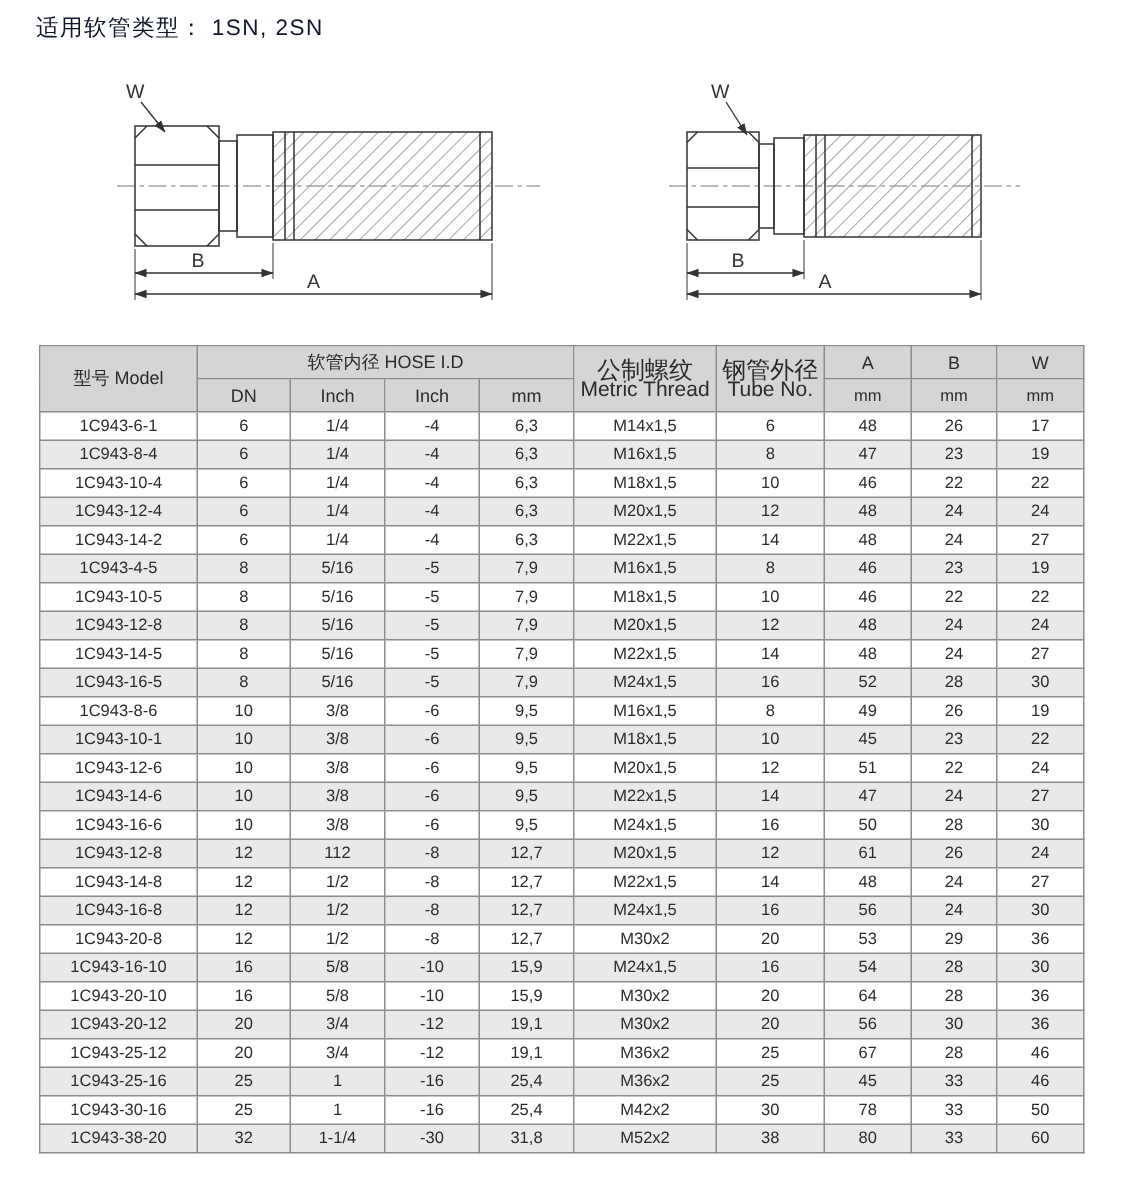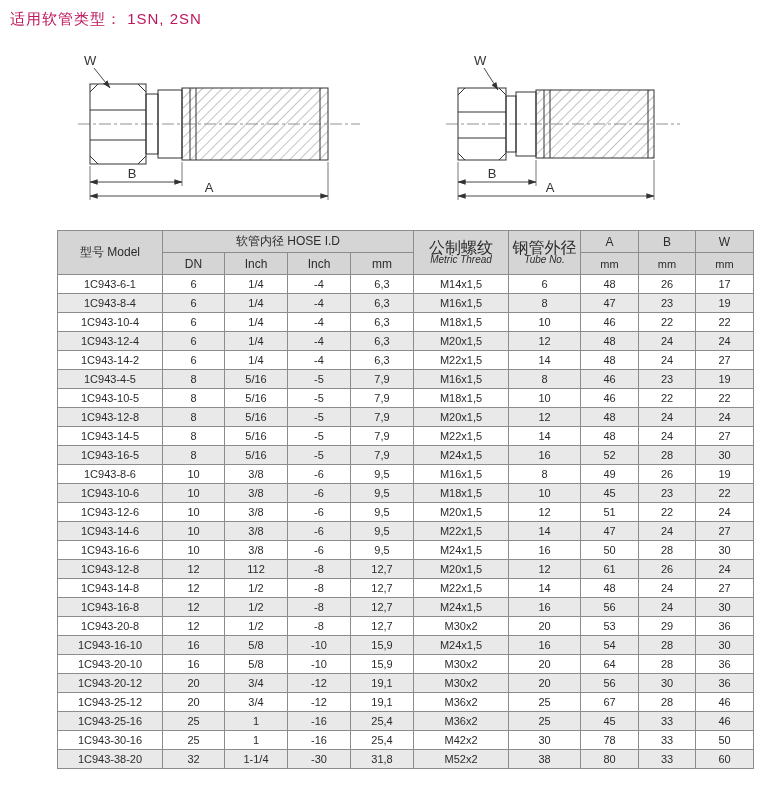--- a/index.html
+++ b/index.html
@@ -1,33 +1,33 @@
 <!DOCTYPE html>
 <html><head>
 <meta charset="utf-8">
 <style>
   * { margin:0; padding:0; box-sizing:border-box; }
   html,body { width:765px; height:792px; background:#ffffff; overflow:hidden;
     font-family:"Liberation Sans","DejaVu Sans",sans-serif; color:#2b2b2b; }
   .page { padding-top:8px; }
-  .page-title { font-size:15px; color:#be185d; padding-left:10px; height:22px; line-height:22px; letter-spacing:1px; }
+  .page-title { font-size:15px; color:#0f172a; height:22px; line-height:22px; letter-spacing:1px;margin-left:24px; }
 
   .diagrams { margin-top:22px; margin-left:70px; display:flex; gap:70px; align-items:flex-start; height:150px; }
   svg.fitting * { stroke:#333; stroke-width:1; fill:none; }
   svg.fitting text { stroke:none; fill:#333; font-size:13px; font-family:"Liberation Sans","DejaVu Sans",sans-serif; }
   svg.fitting .cl { stroke:#777; stroke-width:0.8; stroke-dasharray:12 3 3 3; }
   svg.fitting .dim { stroke-width:0.9; }
   svg.fitting .ext { stroke-width:0.8; stroke:#555; }
 
-  .table-wrap { margin-top:28px; margin-left:57px; }
+  .table-wrap { margin-top:28px; margin-left:26px; }
   table.spec { border-collapse:collapse; table-layout:fixed; width:696px; }
   table.spec th, table.spec td { border:1px solid #8c8c8c; text-align:center; vertical-align:middle;
     font-weight:normal; overflow:hidden; white-space:nowrap; }
   table.spec thead th { background:#d5d5d5; font-size:12px; height:22px; }
-  table.spec thead .en { display:block; font-size:10px; line-height:11px;font-style:italic; }
+  table.spec thead .en { display:block; font-size:14px; line-height:11px; }
   table.spec thead .cn { display:block; font-size:16px; line-height:13px; }
   table.spec thead th.unit { font-size:11px; }
   table.spec tbody td { font-size:11px; height:19px; padding:0 2px; background:#ffffff; }
   table.spec tbody tr:nth-child(even) td { background:#e9e9e9; }
 </style>
 </head>
 <body>
 
 <div class="page">
 
@@ -279,21 +279,21 @@
             <td>3/8</td>
             <td>-6</td>
             <td>9,5</td>
             <td>M16x1,5</td>
             <td>8</td>
             <td>49</td>
             <td>26</td>
             <td>19</td>
           </tr>
           <tr>
-            <td>1C943-10-6</td>
+            <td>1C943-10-1</td>
             <td>10</td>
             <td>3/8</td>
             <td>-6</td>
             <td>9,5</td>
             <td>M18x1,5</td>
             <td>10</td>
             <td>45</td>
             <td>23</td>
             <td>22</td>
           </tr>

